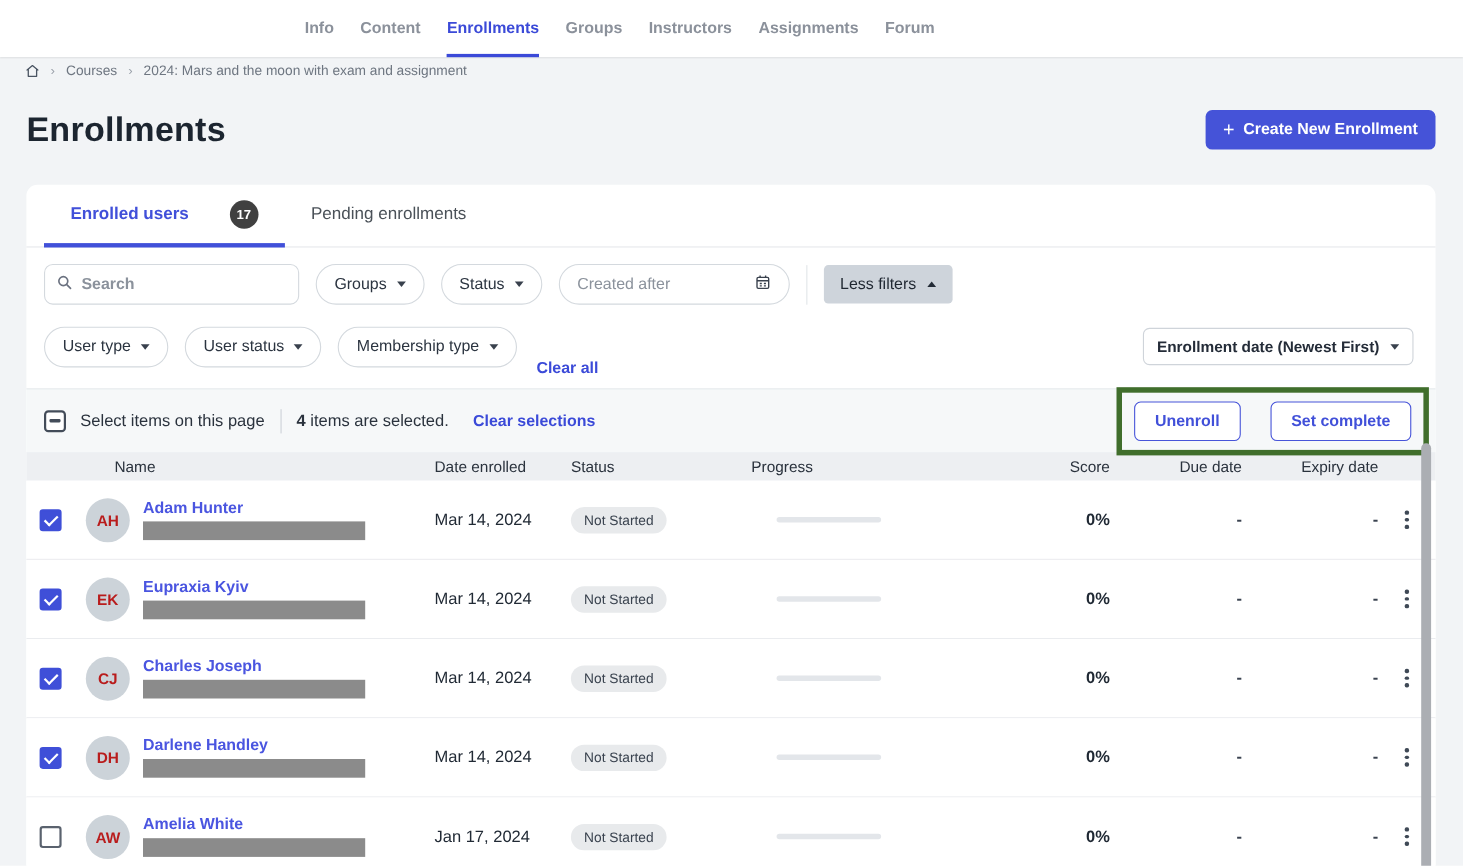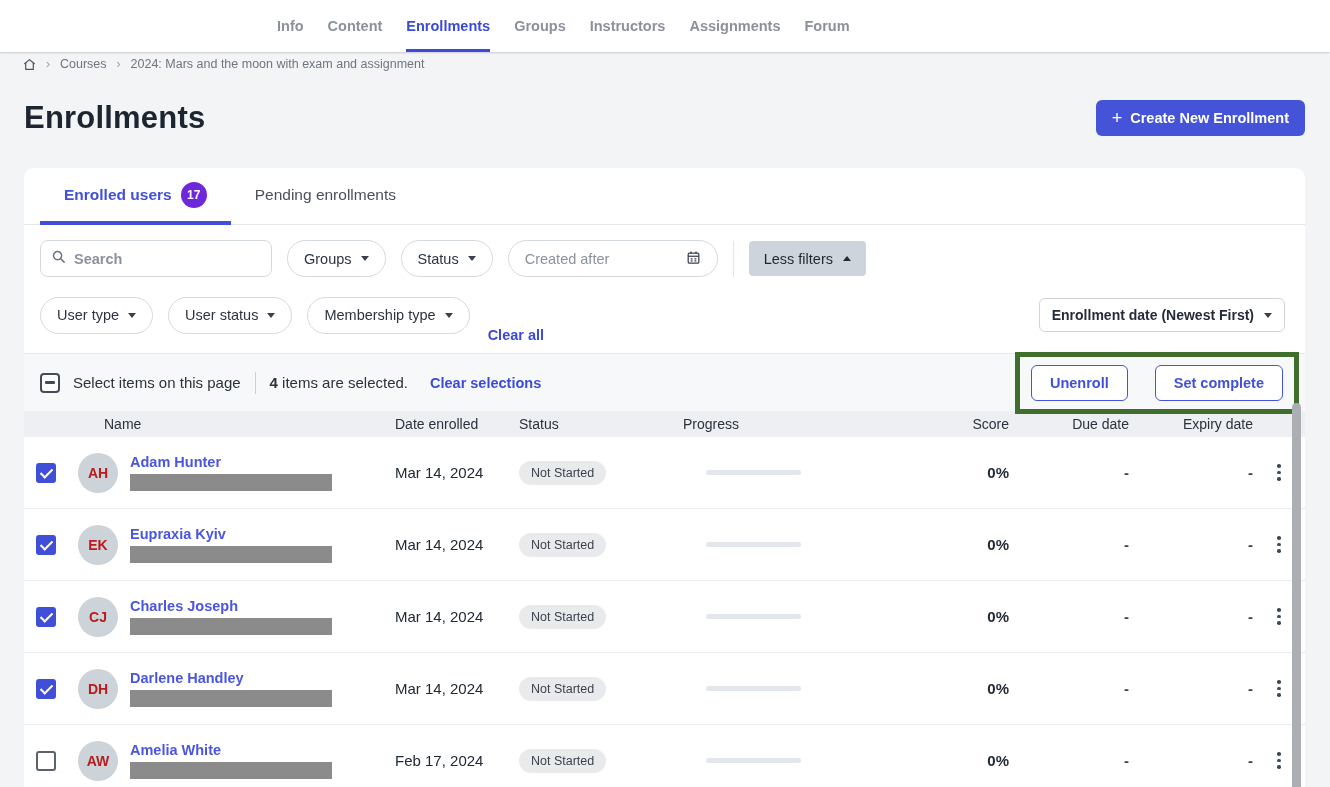--- a/index.html
+++ b/index.html
@@ -49,29 +49,30 @@
 
   
   .card {
     margin:32px 25px 0 24px; background:#fff; border-radius:10px 10px 0 0;
     height:625px; position:relative;
   }
 
   
   .tabbar { display:flex; padding:0 16px; border-bottom:1px solid #e6e8ec; height:57px; }
   .tab {
-    display:flex; align-items:center; gap:9px; padding:0 24px 0 24px;
+    display:flex; align-items:center; gap:21px; padding:0 24px 0 24px;
     font-size:15.5px; cursor:pointer; border-bottom:4px solid transparent; margin-bottom:-1px;
   }
   .tab.active { color:#4150d9; font-weight:600; border-bottom-color:#4150d9; }
   .tab.inactive { color:#4a5158; font-weight:500; }
   .tab-badge {
-    min-width:26px; height:26px; border-radius:13px; background:#6d28d9; color:#fff;
+    min-width:26px; height:26px; border-radius:13px; background:#404040; color:#fff;
     font-size:12px; font-weight:700; display:flex; align-items:center; justify-content:center;
     padding:0 6px;
+    margin-left:16px;
   }
 
   
   .filters { padding:15px 16px 10px 16px; }
   .filter-row { display:flex; align-items:center; gap:15px; }
   .filter-row + .filter-row { margin-top:10px; }
   .search-box {
     width:232px; height:37px; border:1px solid #d4d9de; border-radius:8px;
     display:flex; align-items:center; gap:8px; padding:0 10px; background:#fff;
   }
@@ -464,21 +465,21 @@
     </div>
     <div class="name-cell">
       <div class="avatar">
             <span>AW</span>
           </div>
       <div class="name-block">
         <a class="name-link">Amelia White</a>
         <div class="redacted-bar"></div>
       </div>
     </div>
-    <div class="date-cell">Feb 17, 2024</div>
+    <div class="date-cell">Jan 17, 2024</div>
     <div>
       <span class="status-chip">Not Started</span>
     </div>
     <div>
       <div class="progress-track">
         <div class="progress-fill" style="width: 0%;"></div>
       </div>
     </div>
     <div class="t-right score-cell">0%</div>
     <div class="t-right dash-cell">-</div>

